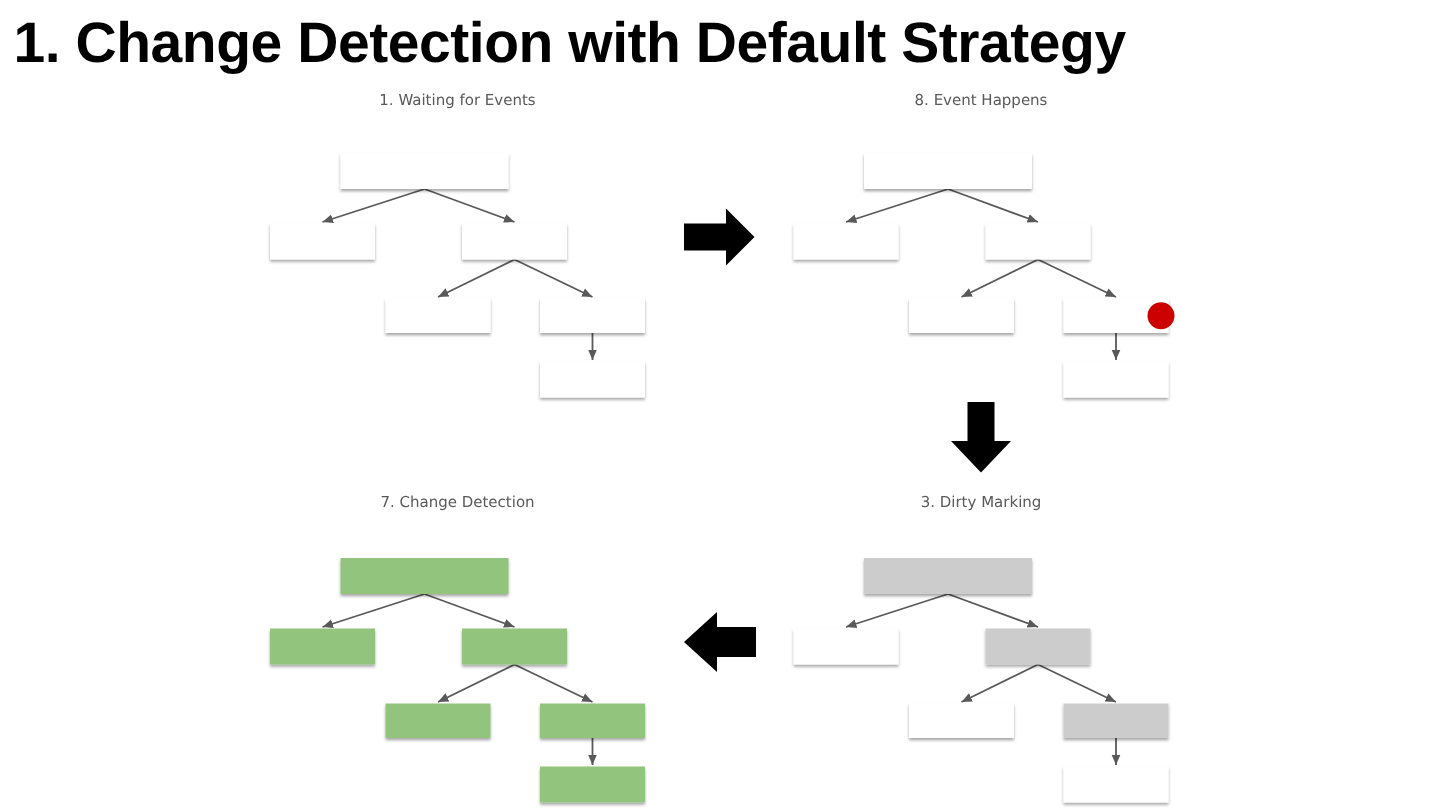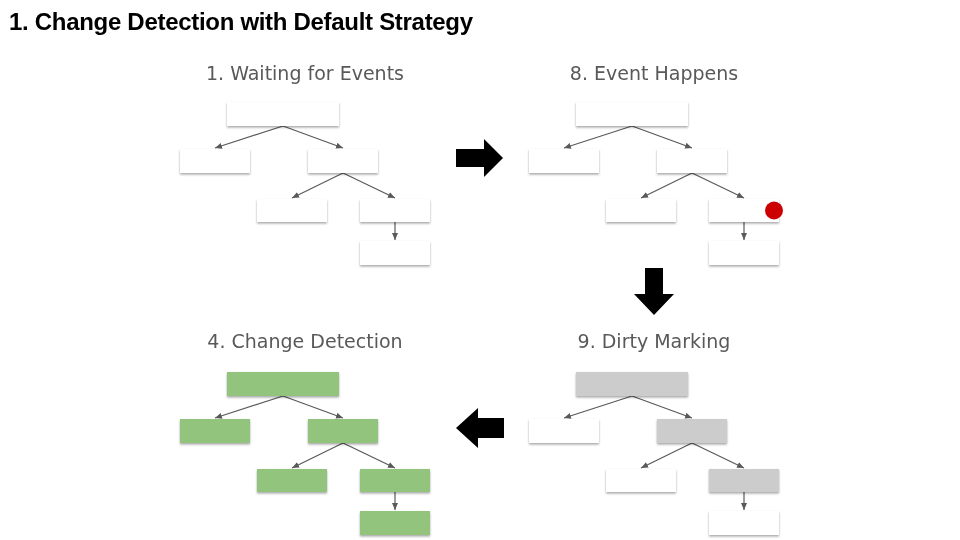--- a/index.html
+++ b/index.html
@@ -1,32 +1,32 @@
 <!DOCTYPE html>
 <html><head>
 <meta charset="utf-8">
 <style>
   html, body { margin: 0; padding: 0; background: #ffffff; }
   body { width: 960px; height: 540px; position: relative; overflow: hidden;
          font-family: "Liberation Sans", sans-serif; }
-  .title { position: absolute; left: 9px; top: 8px; font-size: 24px; font-weight: bold;
+  .title { position: absolute; left: 9px; top: 8px; font-size: 38px; font-weight: bold;
            color: #000; letter-spacing: -0.3px; font-family: "Liberation Sans", sans-serif; }
-  .panel-title { position: absolute; font-size: 19px; color: #595959; text-align: center;
+  .panel-title { position: absolute; font-size: 10px; color: #595959; text-align: center;
                  width: 260px; font-family: "DejaVu Sans", sans-serif; font-weight: normal; }
   svg.diagram { position: absolute; left: 0; top: 0; }
 </style>
 </head>
 <body>
 
 <div class="title">1. Change Detection with Default Strategy</div>
 
 <div class="panel-title" style="left:175px; top:62px;">1. Waiting for Events</div>
 <div class="panel-title" style="left:524px; top:62px;">8. Event Happens</div>
-<div class="panel-title" style="left:524px; top:330px;">9. Dirty Marking</div>
-<div class="panel-title" style="left:175px; top:330px;">4. Change Detection</div>
+<div class="panel-title" style="left:524px; top:330px;">3. Dirty Marking</div>
+<div class="panel-title" style="left:175px; top:330px;">7. Change Detection</div>
 
 <svg class="diagram" id="diagram" width="960" height="540" viewBox="0 0 960 540" xmlns="http://www.w3.org/2000/svg">
   <defs>
     <marker id="edge-head" markerWidth="8" markerHeight="8" refX="7" refY="4" orient="auto" markerUnits="userSpaceOnUse">
       <path d="M0,1 L7,4 L0,7 Z" fill="#595959"></path>
     </marker>
     <filter id="shadow" x="-20%" y="-30%" width="140%" height="170%">
       <feDropShadow dx="0" dy="1.5" stdDeviation="1.2" flood-color="#000" flood-opacity="0.35"></feDropShadow>
     </filter>
   </defs>

